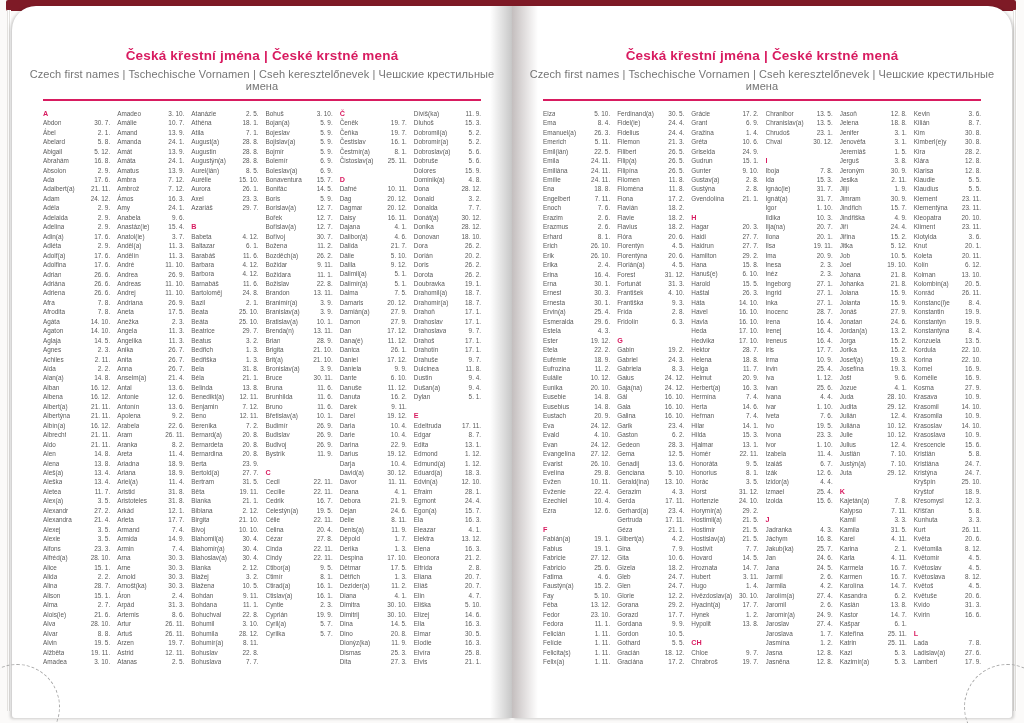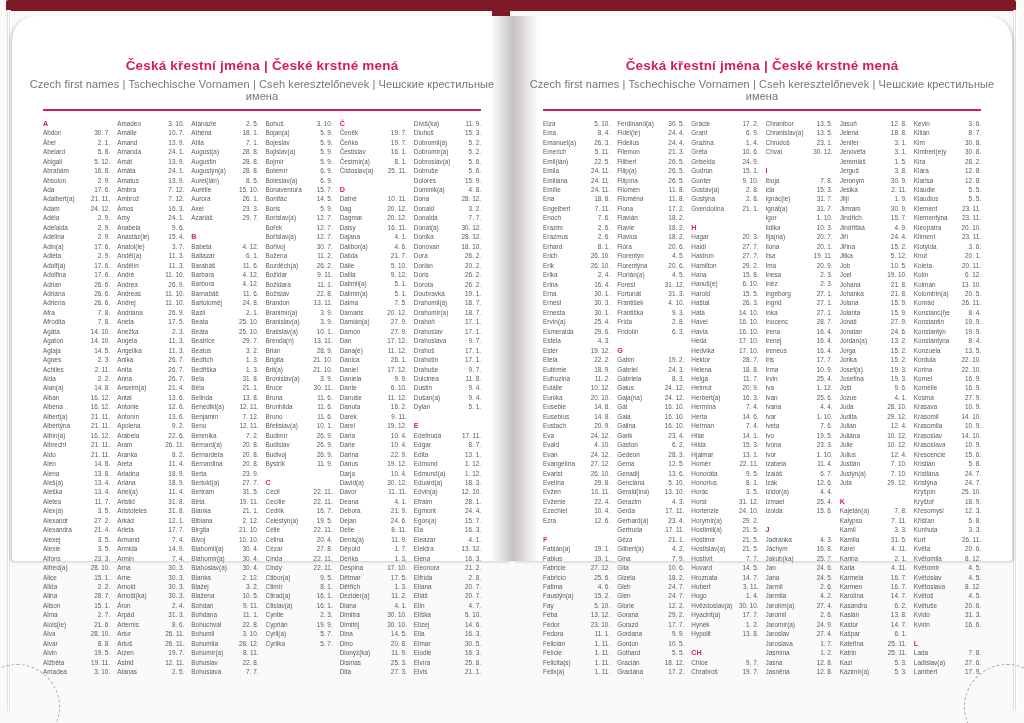--- a/index.html
+++ b/index.html
@@ -3,21 +3,21 @@
 <meta charset="utf-8">
 <style>
   html,body{margin:0;padding:0}
   body{
     width:1024px;height:723px;position:relative;overflow:hidden;
     background:#fbfaf9;font-family:"Liberation Sans",sans-serif;
     --accent:#d81b60;--cover:#7e1a26;--ink:#5a5a5a;
   }
   .cover-band{position:absolute;top:0;left:6px;right:8px;height:11px;background:var(--cover);border-radius:2px}
   .center-tab{position:absolute;top:4px;left:492px;width:18px;height:16px;background:var(--cover)}
-  .book{position:absolute;top:16px;left:12px;right:12px;height:545px;display:flex;z-index:2}
+  .book{position:absolute;top:6px;left:12px;right:12px;height:712px;display:flex;z-index:2}
   .page{position:relative;background:#fff;width:50%;height:100%;box-sizing:border-box}
   .page.left{border-radius:24px 0 0 3px;box-shadow:-2px 1px 3px rgba(0,0,0,.18)}
   .page.right{border-radius:0 24px 3px 0;box-shadow:2px 1px 3px rgba(0,0,0,.18)}
   .page.left::after{content:"";position:absolute;top:0;right:0;bottom:0;width:22px;
     background:linear-gradient(to right,rgba(0,0,0,0),rgba(0,0,0,.22));pointer-events:none}
   .page.right::before{content:"";position:absolute;top:0;left:0;bottom:0;width:26px;
     background:linear-gradient(to right,rgba(60,40,40,.30),rgba(0,0,0,0));pointer-events:none}
   .page-head{padding-top:42px;text-align:center}
   .title{color:var(--accent);font-size:13.5px;font-weight:bold;letter-spacing:.2px}
   .subtitle{color:#757575;font-size:11px;margin-top:5px;letter-spacing:.1px}

